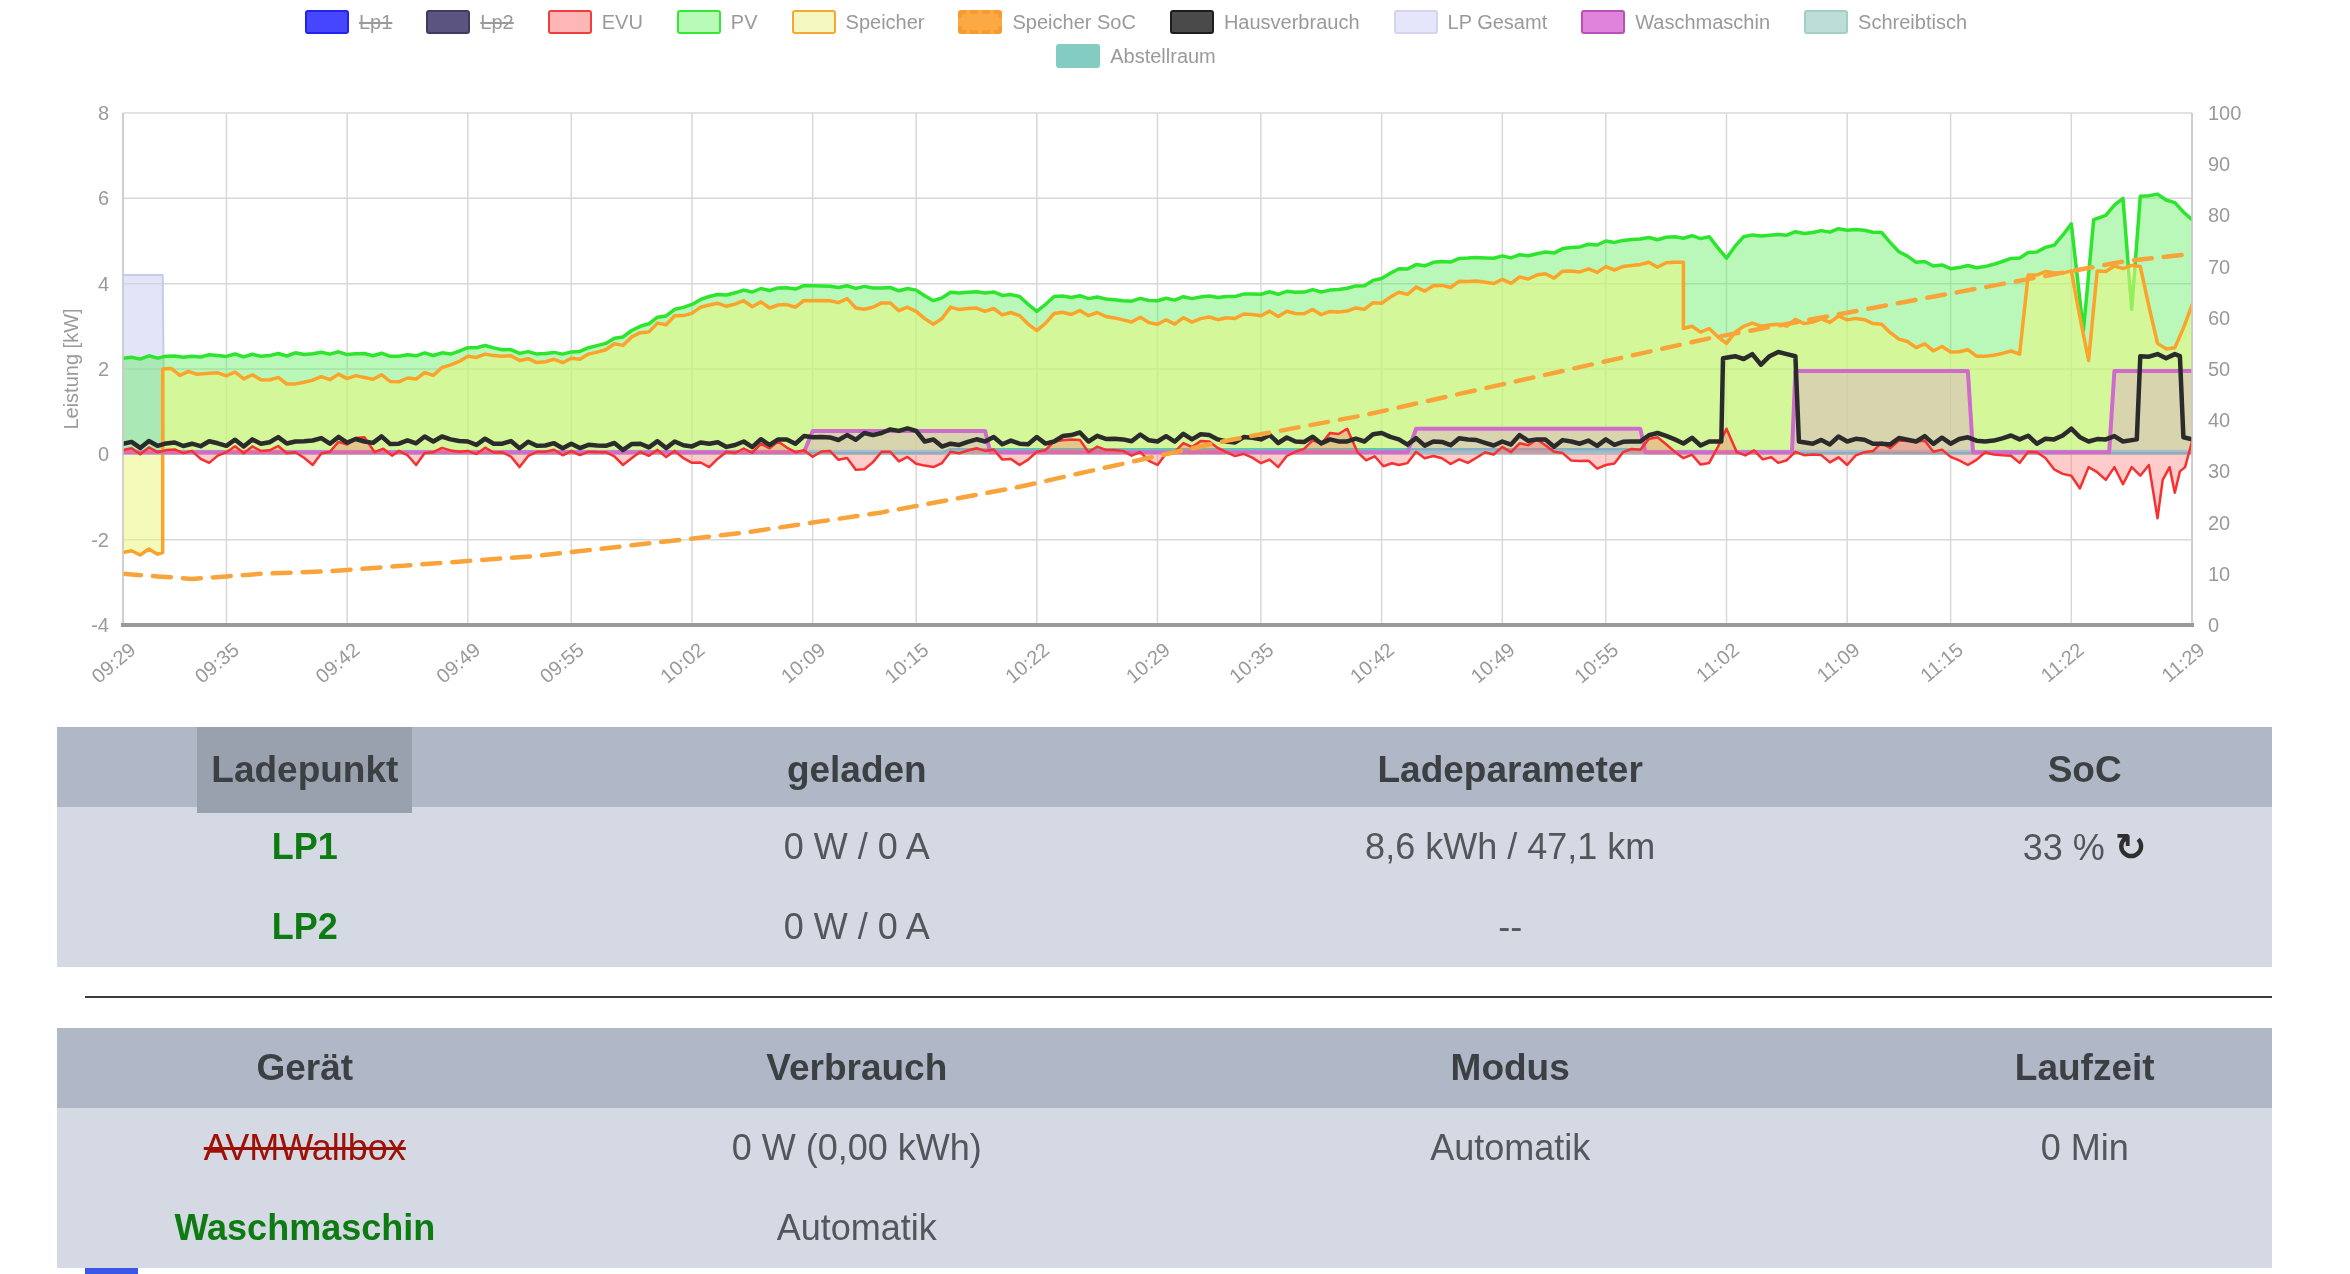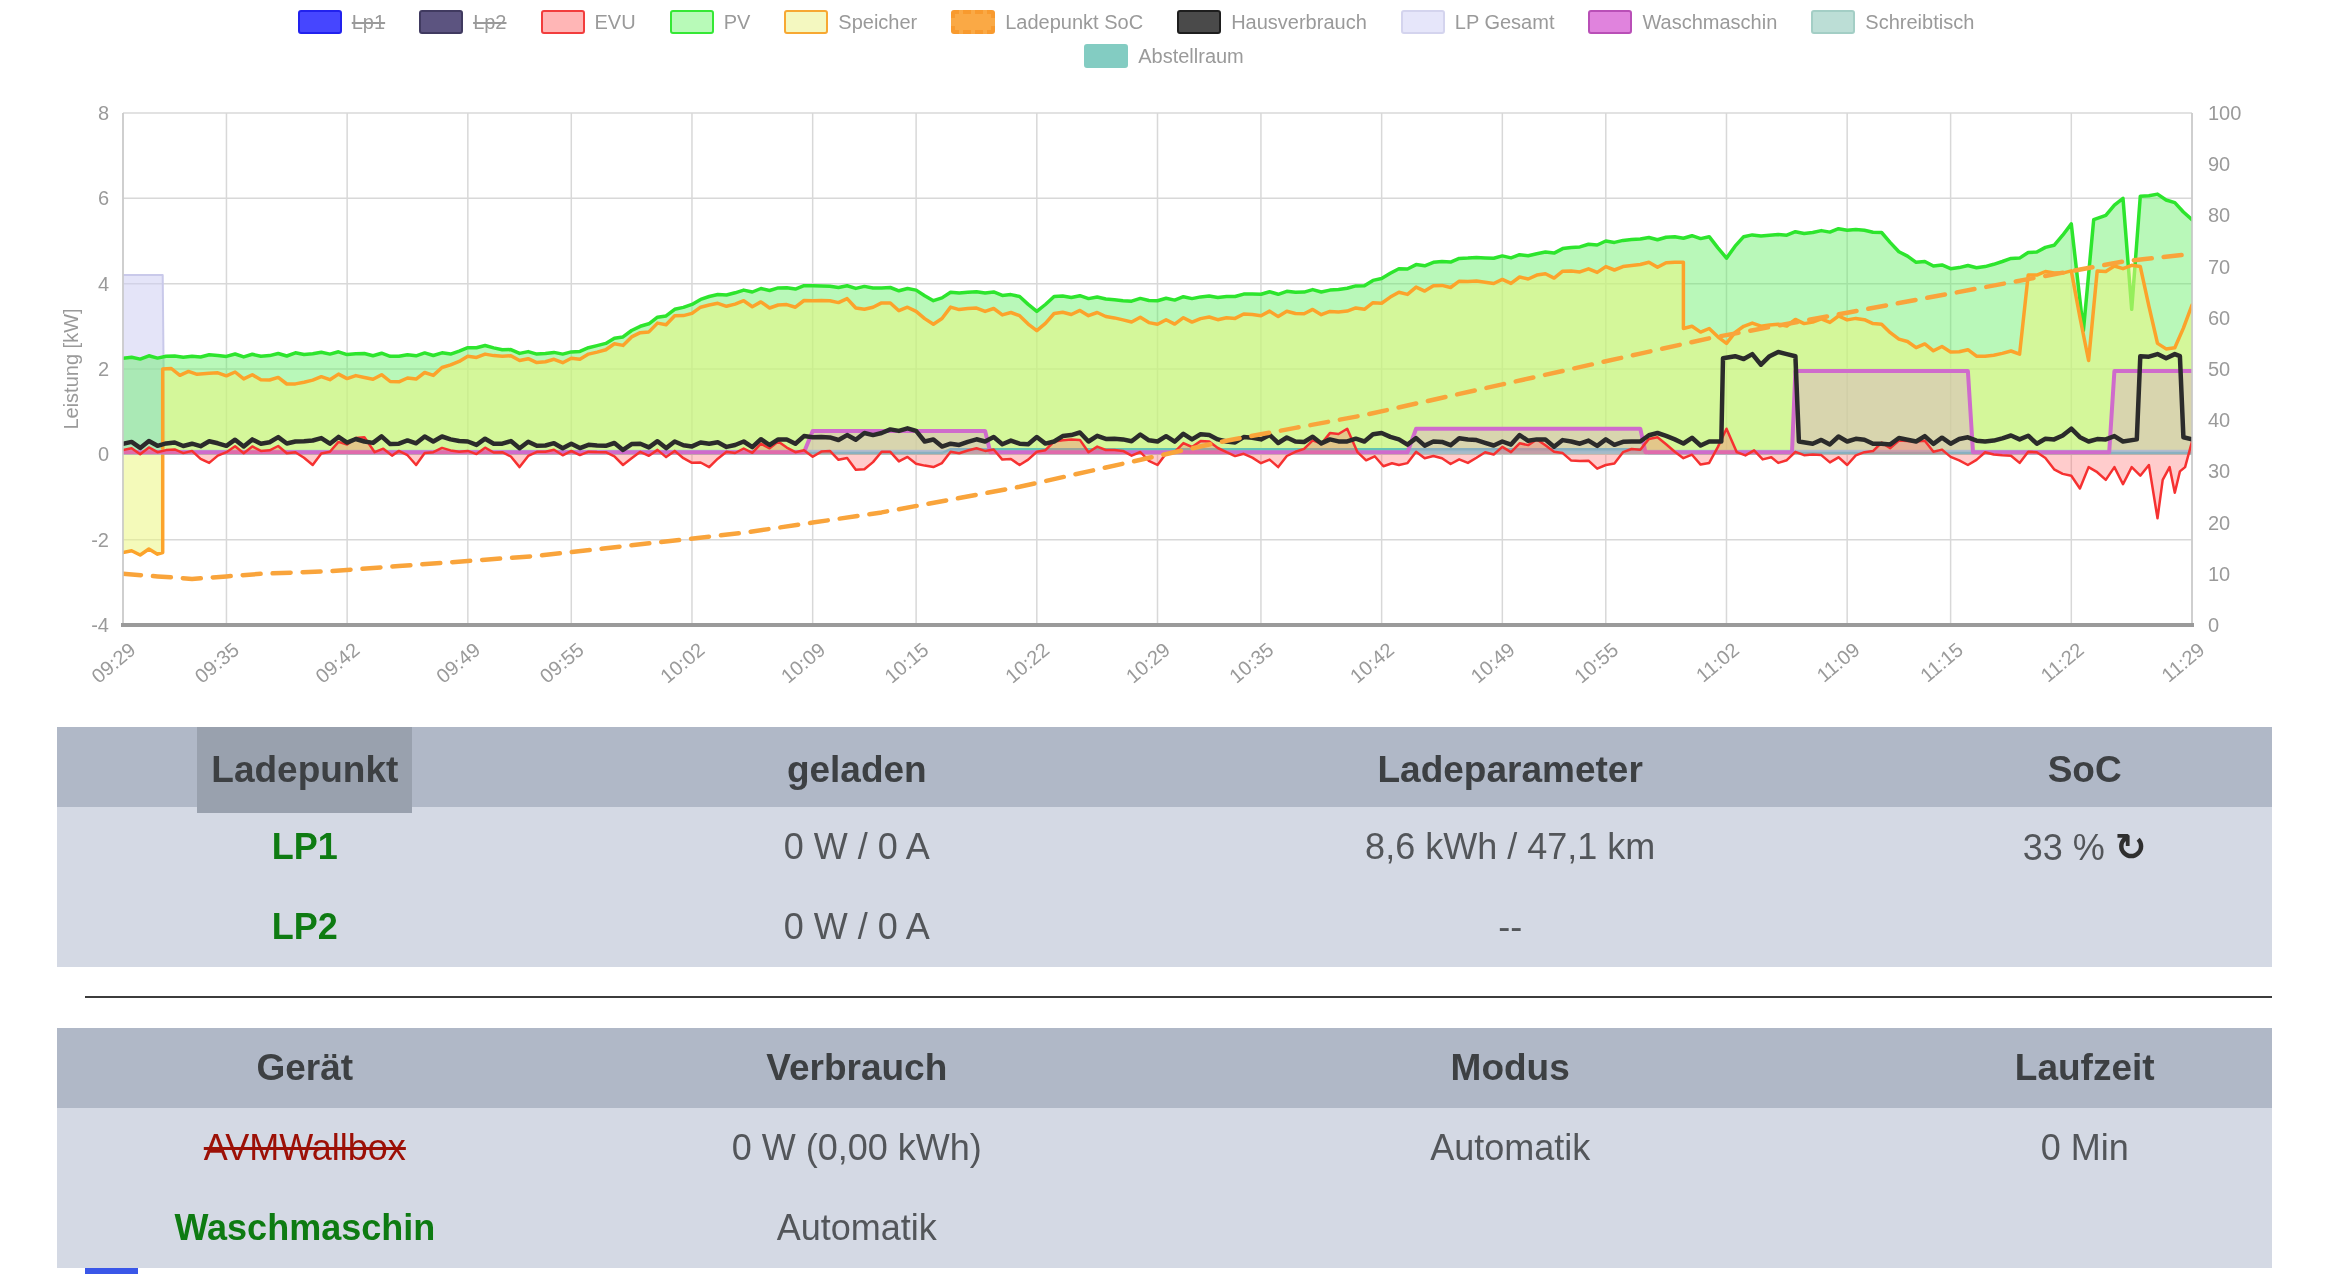--- a/index.html
+++ b/index.html
@@ -2,21 +2,21 @@
 <html><head>
 <meta charset="utf-8">
 <style>
   html,body{margin:0;padding:0;background:#fff;}
   .page{position:relative;width:2272px;height:1274px;background:#fff;overflow:hidden;
         font-family:"Liberation Sans","DejaVu Sans",sans-serif;}
   
   .legend-row{position:absolute;left:0;width:100%;display:flex;justify-content:center;
               align-items:center;gap:34px;}
   #legend-row1{top:10px;}
-  #legend-row2{top:44px;margin-left:28px;}
+  #legend-row2{top:44px;}
   .legend-item{display:flex;align-items:center;gap:10px;cursor:pointer;}
   .swatch{display:inline-block;width:44px;height:24px;border:2px solid transparent;
           border-radius:3px;background-clip:padding-box;box-sizing:border-box;}
   .swatch.dashed{border-style:dashed;border-width:4px;}
   .legend-label{font-size:20px;color:#9a9a9a;white-space:nowrap;}
   .legend-label.struck{text-decoration:line-through;}
   
   svg.chart{position:absolute;top:0;left:0;}
   svg.chart text{font-family:"Liberation Sans","DejaVu Sans",sans-serif;fill:#9a9a9a;font-size:20px;}
   
@@ -53,21 +53,21 @@
       <div class="legend-item">
         <span class="swatch" style="background: rgb(184, 250, 184); border-color: rgb(53, 232, 53);"></span>
         <span class="legend-label">PV</span>
       </div>
       <div class="legend-item">
         <span class="swatch" style="background: rgb(244, 248, 192); border-color: rgb(247, 168, 51);"></span>
         <span class="legend-label">Speicher</span>
       </div>
       <div class="legend-item">
         <span class="swatch dashed" style="background: rgb(250, 169, 69); border-color: rgb(248, 154, 46);"></span>
-        <span class="legend-label">Ladepunkt SoC</span>
+        <span class="legend-label">Speicher SoC</span>
       </div>
       <div class="legend-item">
         <span class="swatch" style="background: rgb(74, 74, 74); border-color: rgb(30, 30, 30);"></span>
         <span class="legend-label">Hausverbrauch</span>
       </div>
       <div class="legend-item">
         <span class="swatch" style="background: rgb(230, 230, 250); border-color: rgb(212, 212, 238);"></span>
         <span class="legend-label">LP Gesamt</span>
       </div>
       <div class="legend-item">

